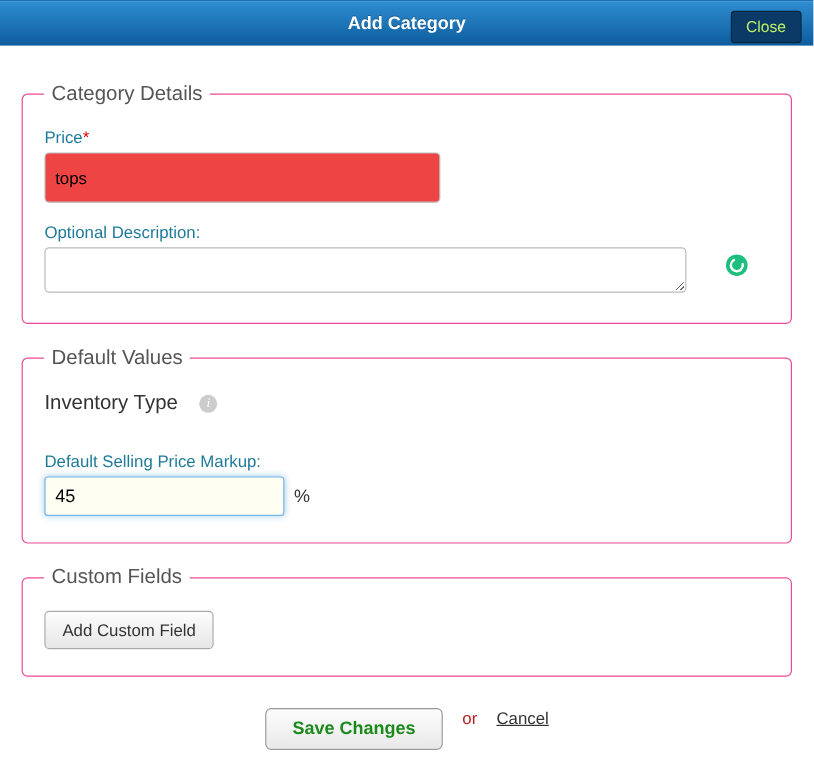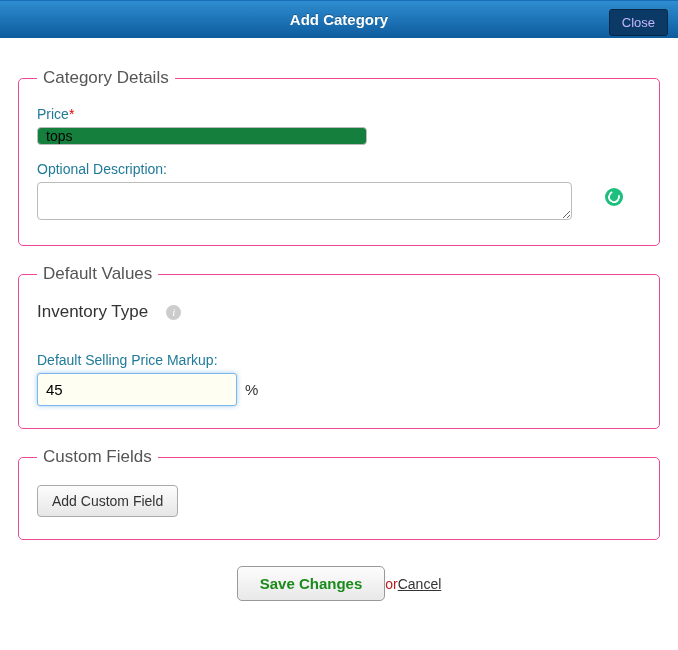--- a/index.html
+++ b/index.html
@@ -23,21 +23,21 @@
     .header-title {
       font-weight: bold;
       font-size: 15px;
       text-shadow: 0 -1px 0 rgba(0,0,0,0.27);
     }
     .close-btn {
       position: absolute;
       right: 10px;
       top: 8px;
       background: #0b3a66;
-      color: #c4b5fd;
+      color: #bef264;
       border: 1px solid #062845;
       border-radius: 3px;
       padding: 5px 12px;
       font-size: 13px;
       cursor: pointer;
     }
     .content {
       padding: 12px 18px 24px;
     }
     fieldset {
@@ -53,25 +53,25 @@
     }
     .field-label {
       color: #1f7a99;
       font-size: 14px;
       display: block;
       margin-bottom: 5px;
     }
     .required { color: #d00; }
     .text-input {
       width: 330px;
-      padding: 0 8px;
+      padding: 12px 8px;
       border: 1px solid #bbb;
       border-radius: 4px;
       font-size: 14px;
-      background: #15803d;
+      background: #ef4444;
     }
     .textarea-wrap {
       position: relative;
       margin-top: 2px;
     }
     .textarea {
       width: 535px;
       height: 38px;
       padding: 6px 8px;
       border: 1px solid #bbb;
@@ -162,22 +162,23 @@
       background: linear-gradient(#fdfdfd, #e6e6e6);
       border: 1px solid #aaa;
       border-radius: 4px;
       padding: 7px 14px;
       font-size: 14px;
       cursor: pointer;
       color: #333;
     }
     .footer {
       display: flex;
-      align-items: center;
-      justify-content: center;
+      align-items: flex-start;
+      justify-content: center;
+      gap: 16px;
       margin-top: 26px;
       padding-bottom: 12px;
     }
     .save-btn {
       background: linear-gradient(#fdfdfd, #e8e8e8);
       border: 1px solid #999;
       border-radius: 5px;
       padding: 8px 22px;
       font-size: 15px;
       font-weight: bold;

